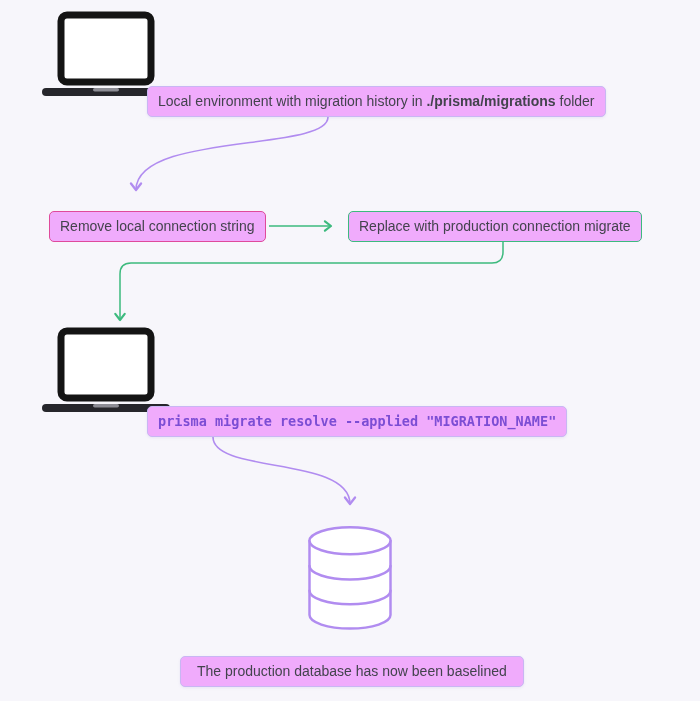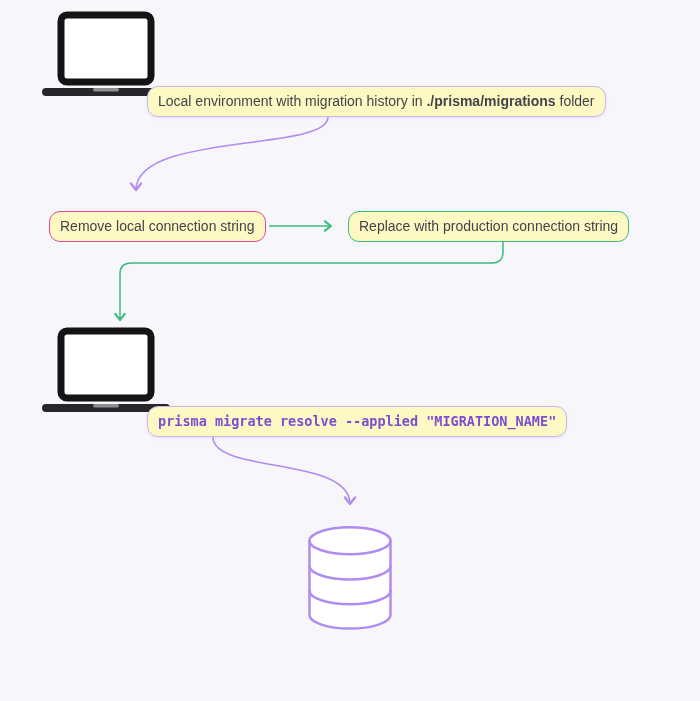--- a/index.html
+++ b/index.html
@@ -20,22 +20,22 @@
     width: 700px;
     height: 701px;
     z-index: 1;
   }
 
   .icon-abs { position: absolute; z-index: 1; }
 
   .node {
     position: absolute;
     z-index: 2;
-    background: #fef9c3;
-    border-radius: 11px;
+    background: #f0abfc;
+    border-radius: 5px;
     font-size: 14px;
     color: var(--text, #43434d);
     padding: 7px 10px;
     white-space: nowrap;
     line-height: 1.1;
   }
   .node.lavender {
     border: 1px solid var(--purple-border, #c9b6f3);
     box-shadow: 0 1px 3px rgba(110, 80, 190, 0.10);
   }
@@ -119,18 +119,19 @@
     <path class="db-arc" d="M21 10.6 c0 1.66 -4.03 3 -9 3 s-9 -1.34 -9 -3"></path>
     <ellipse class="db-shape" cx="12" cy="5" rx="9" ry="3"></ellipse>
   </svg>
 
   <div id="box-local" class="node lavender">
     <span>Local environment with migration history in </span><span class="bold">./prisma/migrations</span><span> folder</span>
   </div>
 
   <div id="box-remove" class="node pink">Remove local connection string</div>
 
-  <div id="box-replace" class="node green">Replace with production connection string</div>
+  <div id="box-replace" class="node green">Replace with production connection migrate</div>
 
   <div id="box-code" class="node code">prisma migrate resolve --applied "MIGRATION_NAME"</div>
 
+  <div id="box-baselined" class="node lavender">The production database has now been baselined</div>
 
 </div>
 
 </body></html>

